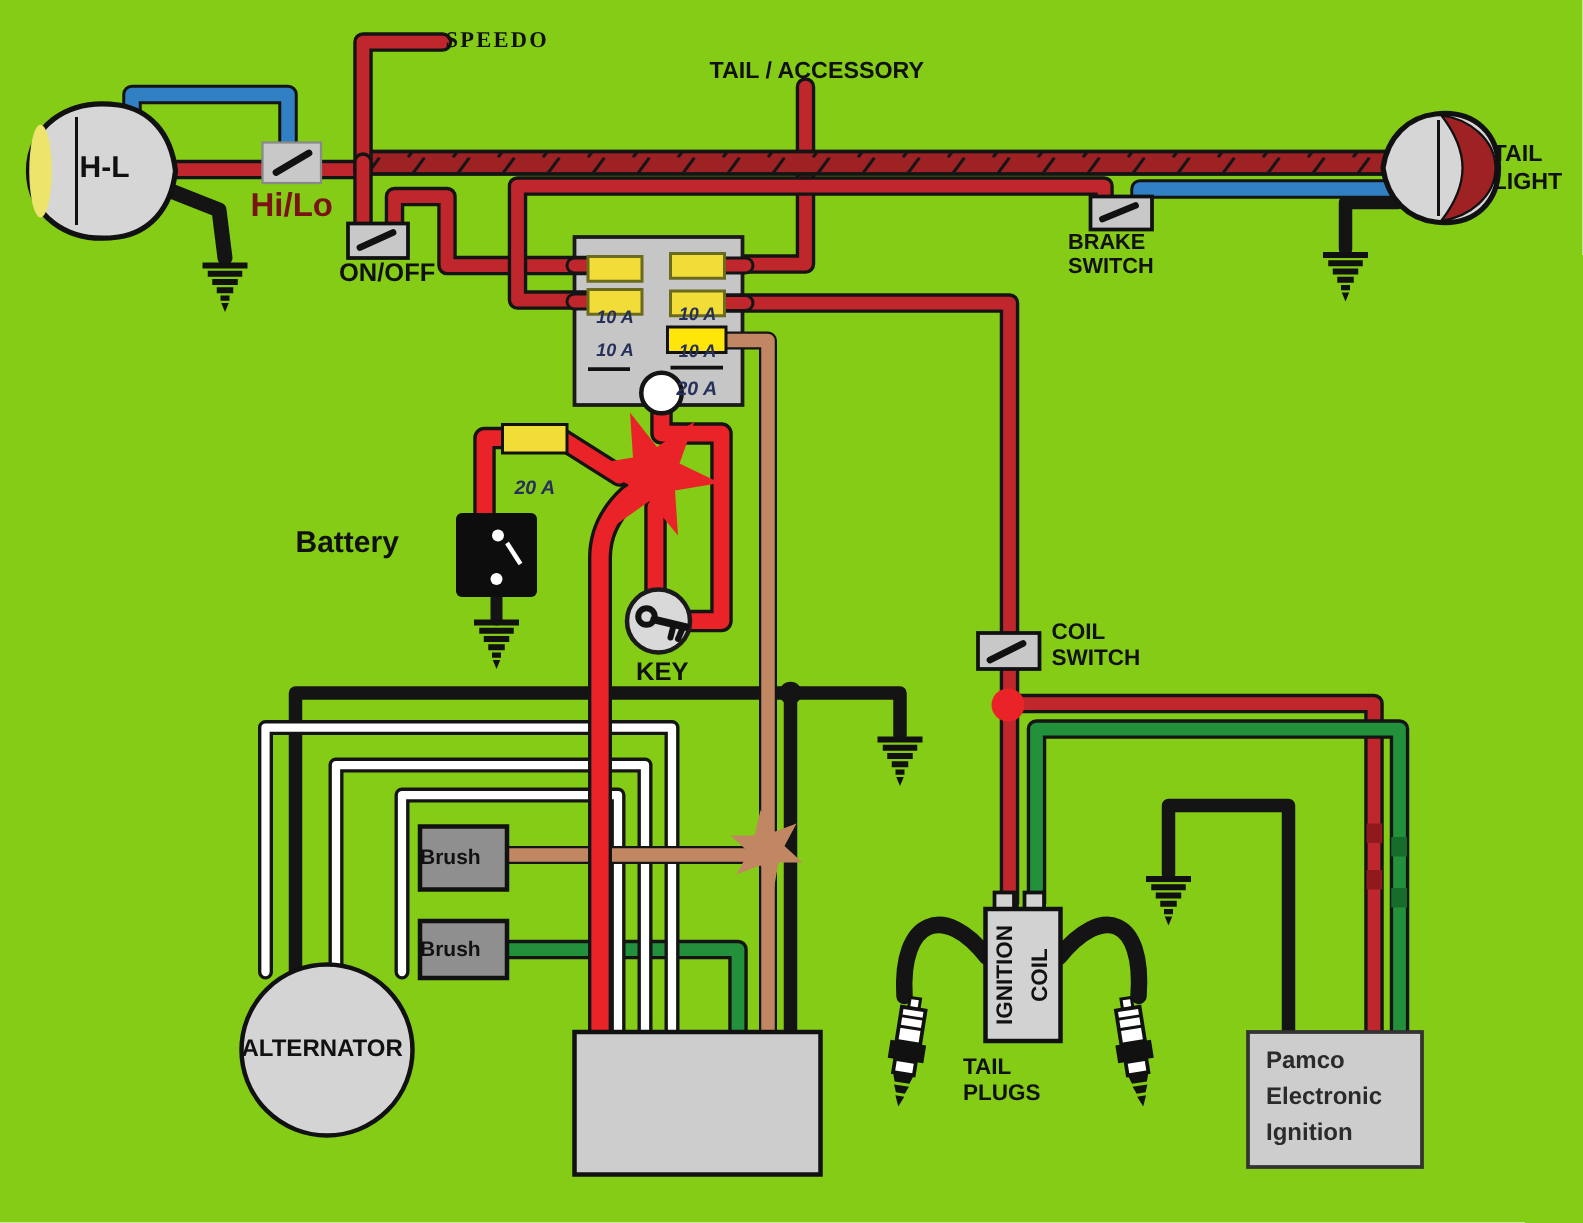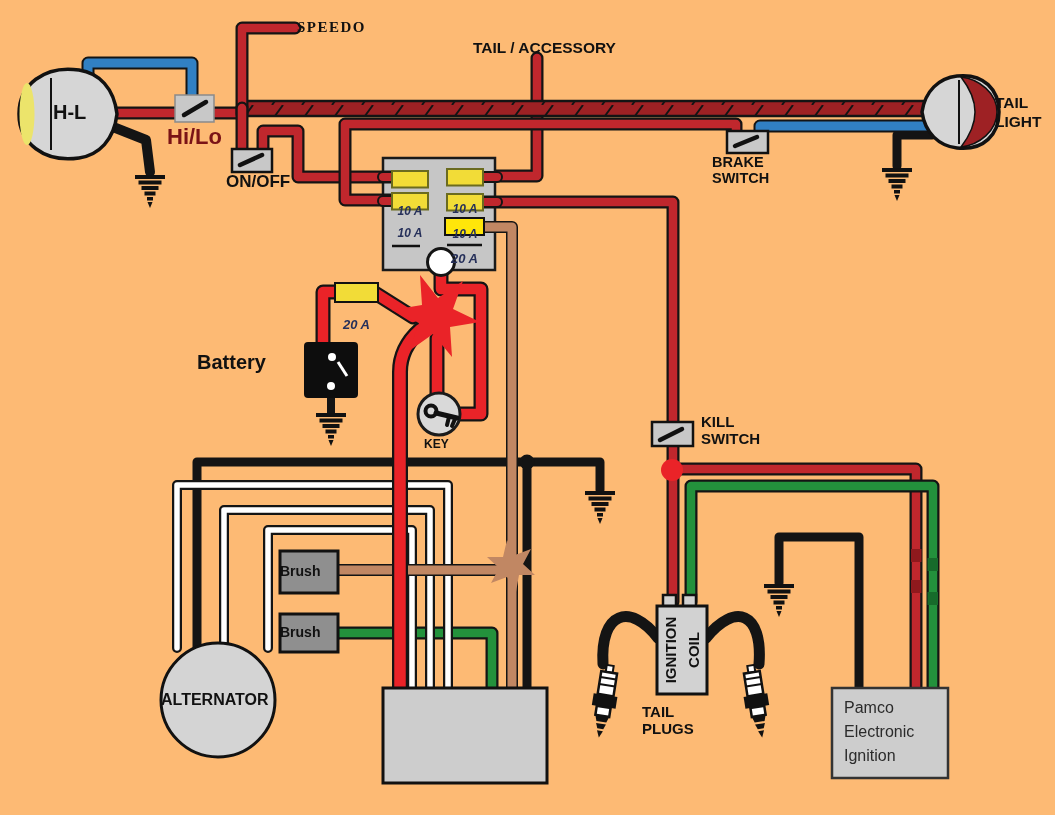--- a/index.html
+++ b/index.html
@@ -1,16 +1,16 @@
 <!DOCTYPE html>
 <html style="--wire-red: #c0272d; --wire-bright-red: #ea2328; --harness-red: #9e2124; --wire-blue: #3180c3; --wire-green: #23913c; --wire-tan: #c18763; --fuse-yellow: #f2dc37; --fuse-yellow-bright: #ffe60a; --box-gray: #c9c9c9; --brush-gray: #8f8f8f; --hilo-text: #7a1316; --fuse-text: #26305a;"><head>
 <meta charset="utf-8">
 <style>
   html,body{margin:0;padding:0;background:#ffffff;}
-  #stage{position:relative;width:1055px;height:815px;background:#fdba74;overflow:hidden;
+  #stage{position:relative;width:1055px;height:815px;background:#84cc16;overflow:hidden;
          font-family:"Liberation Sans",sans-serif;}
   svg{position:absolute;left:0;top:0;}
   
   .ol{fill:none;stroke:#141414;stroke-linecap:round;stroke-linejoin:round;}
   .red{fill:none;stroke:var(--wire-red);stroke-linecap:round;stroke-linejoin:round;}
   .bred{fill:none;stroke:var(--wire-bright-red);stroke-linecap:round;stroke-linejoin:round;}
   .blue{fill:none;stroke:var(--wire-blue);stroke-linecap:round;stroke-linejoin:round;}
   .green{fill:none;stroke:var(--wire-green);stroke-linecap:round;stroke-linejoin:round;}
   .tan{fill:none;stroke:var(--wire-tan);stroke-linecap:round;stroke-linejoin:round;}
   .blk{fill:none;stroke:#141414;stroke-linecap:round;stroke-linejoin:round;}
@@ -300,31 +300,31 @@
 <div class="lbl serif" style="left:297px;top:19px;font-size:15px;">SPEEDO</div>
 <div class="lbl" style="left:473px;top:39px;font-size:15.5px;">TAIL / ACCESSORY</div>
 <div class="lbl" style="left:53px;top:101px;font-size:20px;">H-L</div>
 <div class="lbl" style="left:167px;top:125px;font-size:22px;color:var(--hilo-text);">Hi/Lo</div>
 <div class="lbl" style="left:226px;top:172px;font-size:17px;">ON/OFF</div>
 <div class="lbl ctr" style="left:712px;top:154px;width:68px;font-size:14.5px;">BRAKE
 SWITCH</div>
 <div class="lbl" style="left:995px;top:93px;font-size:15.5px;line-height:1.25;">TAIL
 LIGHT</div>
 <div class="lbl" style="left:197px;top:351px;font-size:20px;">Battery</div>
-<div class="lbl" style="left:424px;top:438px;font-size:12px;">KEY</div>
-<div class="lbl" style="left:701px;top:414px;font-size:15px;">KILL
+<div class="lbl" style="left:424px;top:438px;font-size:17px;">KEY</div>
+<div class="lbl" style="left:701px;top:414px;font-size:15px;">COIL
 SWITCH</div>
 <div class="lbl ctr" style="left:161px;top:691px;width:114px;font-size:16px;">ALTERNATOR</div>
 <div class="lbl ctr" style="left:280px;top:564px;width:58px;font-size:14px;">Brush</div>
 <div class="lbl ctr" style="left:280px;top:625px;width:58px;font-size:14px;">Brush</div>
 <div class="coil-label">IGNITION
 COIL</div>
 <div class="lbl ctr" style="left:642px;top:704px;width:80px;font-size:15px;">TAIL
 PLUGS</div>
-<div class="lbl" style="left:844px;top:696px;font-size:16px;font-weight:normal;line-height:1.5;color:#2b2b2b;">Pamco
+<div class="lbl" style="left:844px;top:696px;font-size:16px;font-weight:bold;line-height:1.5;color:#2b2b2b;">Pamco
 Electronic
 Ignition</div>
 
 <div class="fuse-lbl" style="left:392px;top:172px;width:36px;">10 A</div>
 <div class="fuse-lbl" style="left:447px;top:170px;width:36px;">10 A</div>
 <div class="fuse-lbl" style="left:392px;top:194px;width:36px;">10 A</div>
 <div class="fuse-lbl" style="left:447px;top:195px;width:36px;">10 A</div>
 <div class="fuse-lbl" style="left:445px;top:219px;width:39px;font-size:13px;">20 A</div>
 <div class="fuse-lbl" style="left:335px;top:285px;width:43px;font-size:13px;">20 A</div>
 

